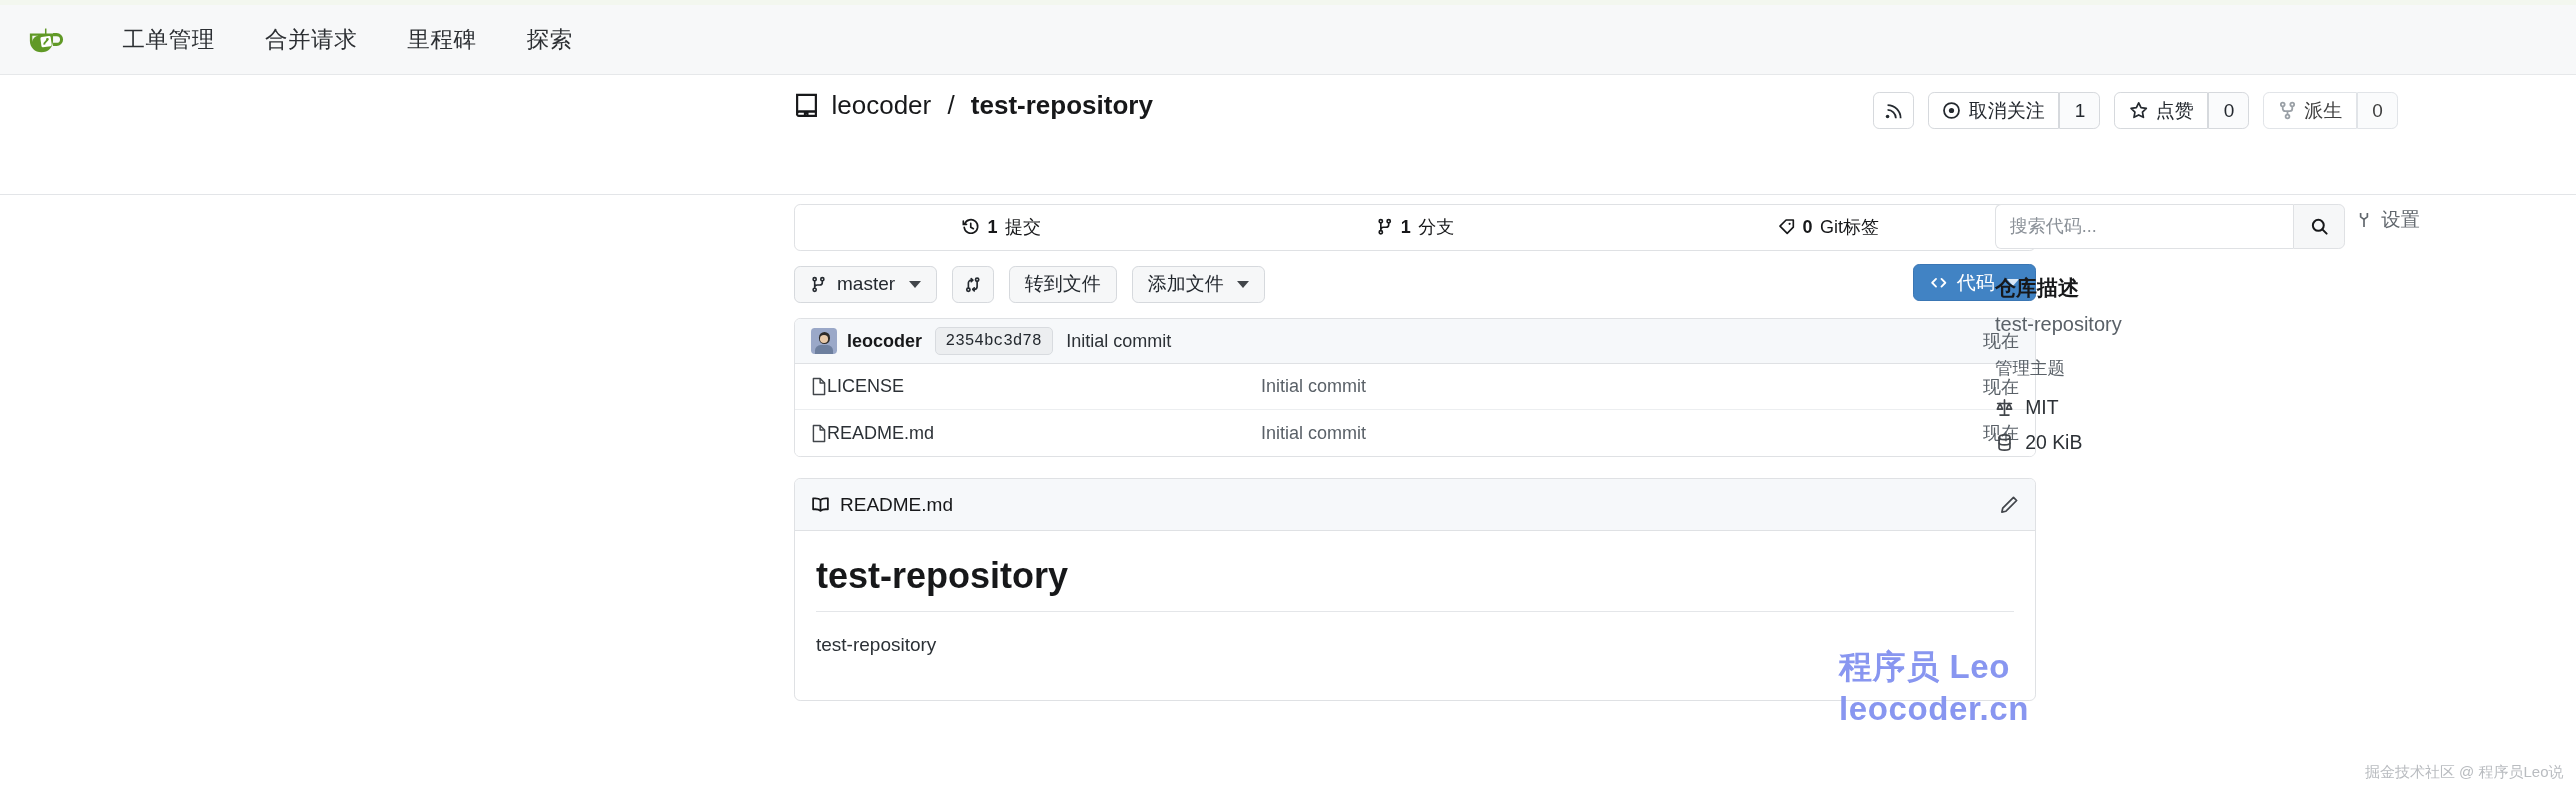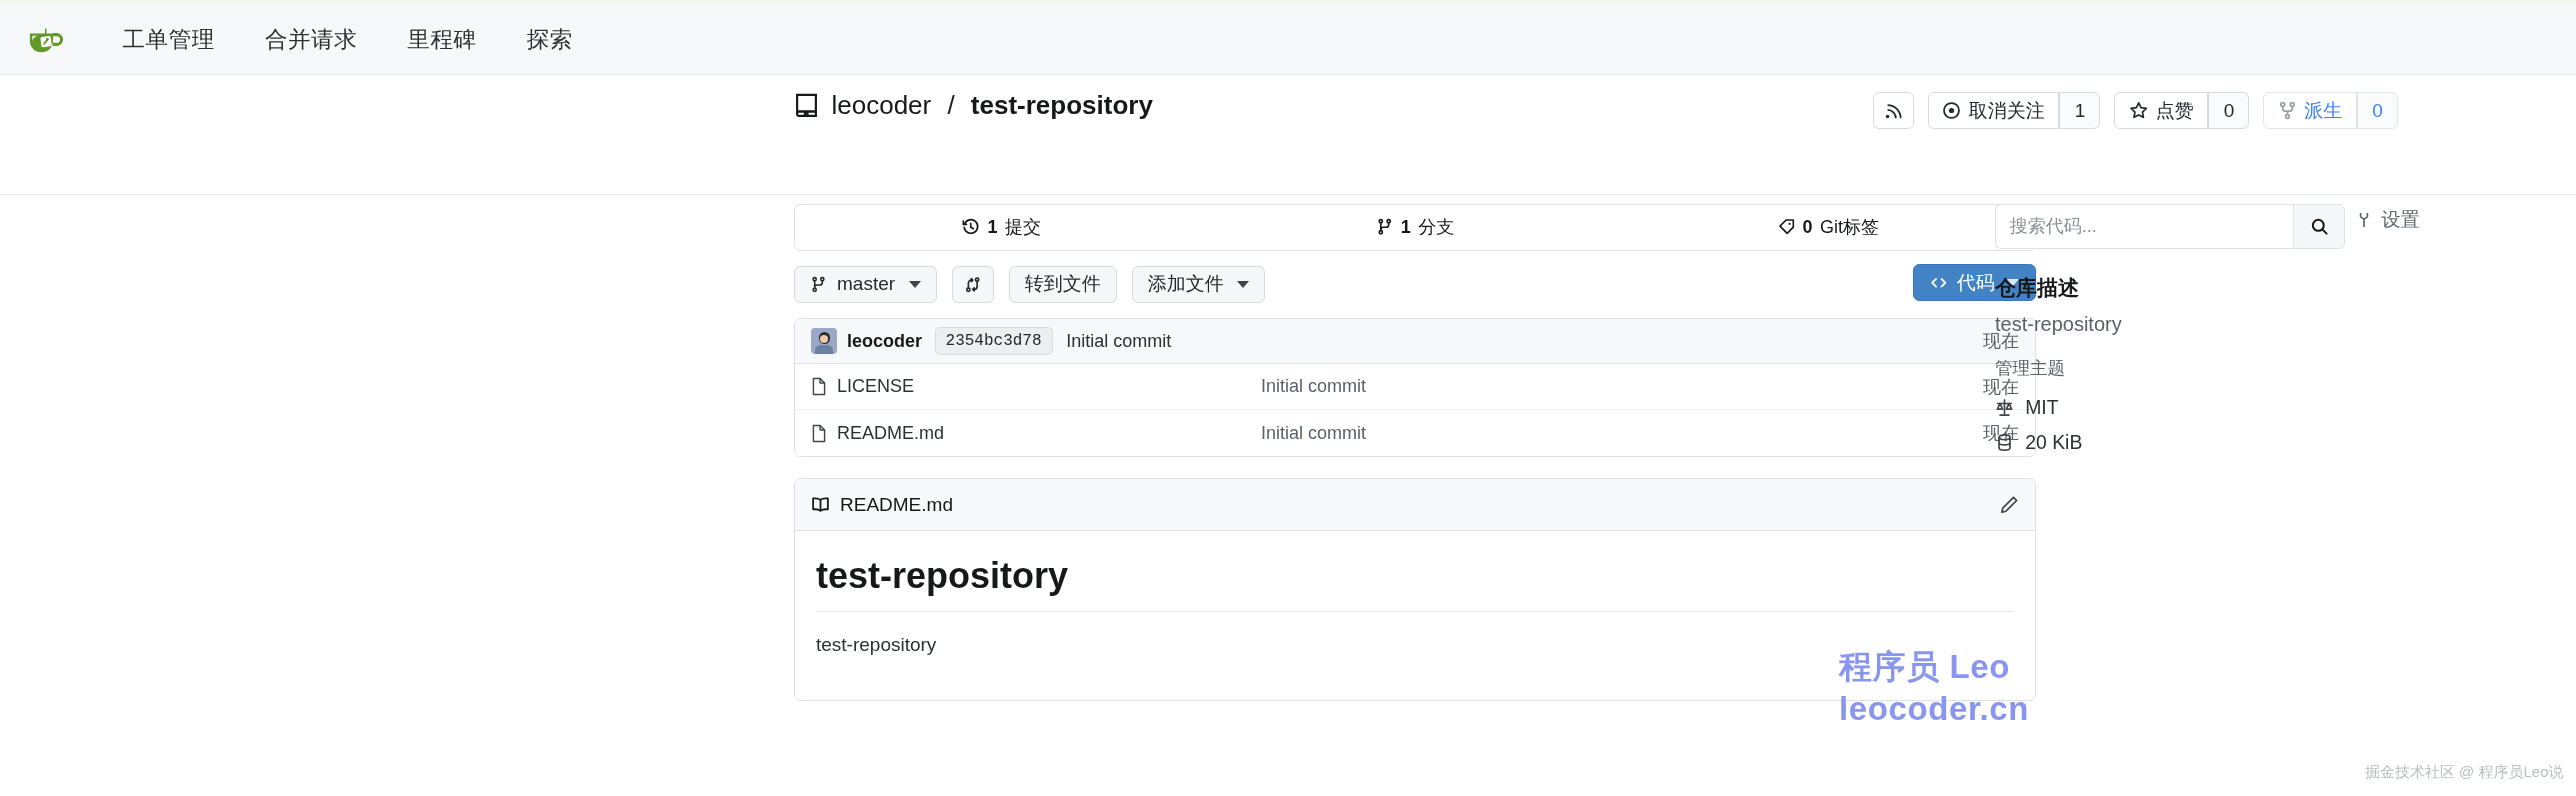--- a/index.html
+++ b/index.html
@@ -51,21 +51,21 @@
   .btn-group { display: flex; align-items: flex-start; }
   .btn {
     border: 1.2px solid #d6d9dd; background: #fff;
     display: flex; align-items: center; justify-content: center;
     font-size: 19px; color: #24292f; padding: 0 13.7px; height: 37px;
     cursor: pointer; gap: 7.5px; white-space: nowrap;
   }
   .btn.icon-only { width: 41px; padding: 0; border-radius: 6.2px; }
   .btn.left  { border-radius: 6.2px 0 0 6.2px; border-right-width: 0.6px; }
   .btn.right { border-radius: 0 6.2px 6.2px 0; border-left-width: 0.6px; background:#fafbfc; min-width: 41px; }
-  .btn.disabled { color: #3b82f6; border-color: #e1e4e8; }
+  .btn.disabled { color: #404040; border-color: #e1e4e8; }
   .btn.disabled .ic svg { stroke: #9aa0a6; }
   .ic { display: inline-flex; align-items: center; }
 
   
   .tabs {
     position: absolute; left: 794px; top: 128px;
     display: flex; align-items: flex-end; gap: 0;
   }
   .tab {
     display: flex; align-items: center; gap: 7.5px;
@@ -146,21 +146,21 @@
     border-radius: 5px; padding: 3.7px 10px; margin-right: 13.7px; cursor: pointer;
   }
   .commit-msg { font-size: 18px; color: #2c3136; }
   .commit-time { margin-left: auto; font-size: 18px; color: #5a6168; }
 
   .file-row {
     height: 46px; display: flex; align-items: center; padding: 0 16px;
     border-bottom: 1.2px solid #eceef0; background: #fff;
   }
   .file-row:last-child { border-bottom: none; }
-  .file-name { display: flex; gap: 10px; font-size: 18px; color: #2c3136; width: 450px; cursor: pointer; }
+  .file-name { display: flex; font-size: 18px; color: #2c3136; width: 450px; cursor: pointer; }
   .file-msg { font-size: 18px; color: #5a6168; flex: 1; }
   .file-time { font-size: 18px; color: #5a6168; }
 
   
   .readme-card { margin-top: 21px; border: 1.2px solid #dfe1e4; border-radius: 6.2px; overflow: hidden; background: #fff; }
   .readme-head {
     height: 52px; background: #f6f8fa; border-bottom: 1.2px solid #dfe1e4;
     display: flex; align-items: center; padding: 0 16px; gap: 10px;
   }
   .readme-title { font-size: 19px; color: #17181a; }

